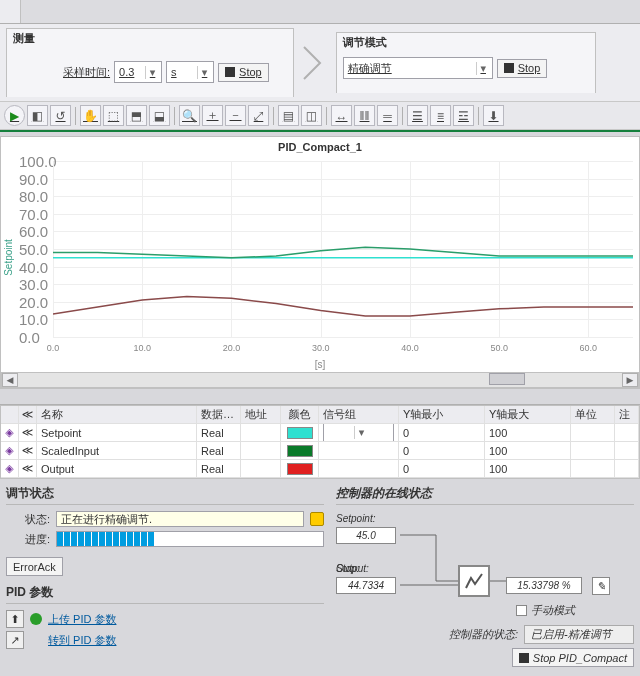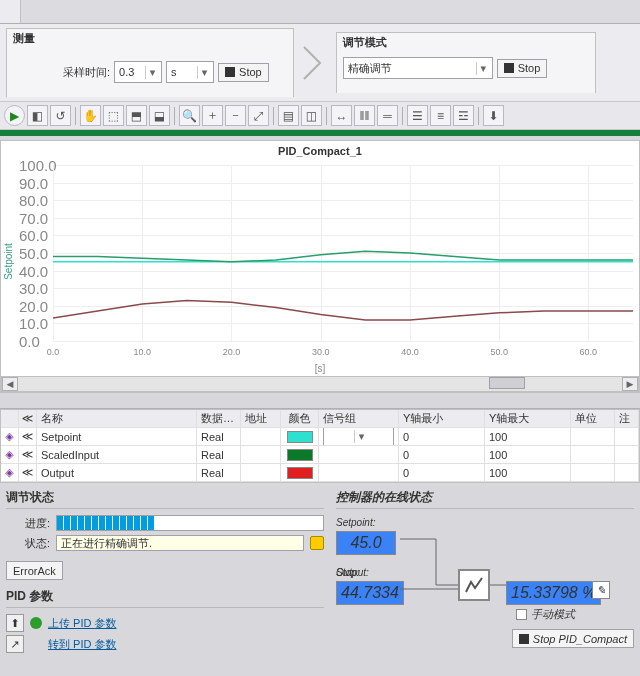--- a/index.html
+++ b/index.html
@@ -1,17 +1,17 @@
 <!DOCTYPE html>
 <html><head>
 <meta charset="utf-8">
 <style>
 * { box-sizing: border-box; margin: 0; padding: 0; }
 body { font-family: "Microsoft YaHei", Arial, sans-serif; font-size: 11px; background: #d8d8dc; color: #333; width: 640px; height: 676px; overflow: hidden; }
-.top { background: #0f766e; border-bottom: 6px solid #15803d; }
+.top { background: #0f766e; border-bottom: 2px solid #15803d; text-decoration: underline; }
 .tabstrip { height: 24px; background: #dcdce0; border-bottom: 1px solid #b0b0b0; display:flex; }
 .tabstrip .tab { padding: 4px 10px; background:#ececf0; border-right:1px solid #c0c0c0; }
 .ribbon { display:flex; align-items:center; padding: 4px 6px; gap:6px; background:#ececf0; position:relative; }
 .panel-tab { background:#f5f5f8; border:1px solid #c0c0c0; border-bottom:none; padding:14px 24px 14px 6px; min-width:120px; position:relative; }
 .panel-tab .hdr { font-weight:bold; position:absolute; top:2px; left:6px; }
 .arrow-sep { width:30px; height:48px; display:flex; align-items:center; justify-content:center; }
 .arrow-sep svg { stroke:#b0b0b0; fill:none; stroke-width:2; }
 .fld { display:flex; align-items:center; gap:4px; font-size:11px; }
 .dd { display:inline-flex; align-items:center; background:#fff; border:1px solid #a0a0a8; height:22px; padding:0 2px; }
 .dd span.txt { min-width:28px; padding:0 2px; }
@@ -58,21 +58,21 @@
 .row { display:flex; align-items:center; gap:6px; margin-bottom:4px; font-size:11px; }
 .row .lbl { width:44px; text-align:right; }
 .progbox { flex:1; height:16px; border:1px solid #a0a0a8; background:#fff; overflow:hidden; display:flex; }
 .progbox .seg { width:6px; height:100%; background:#009de0; margin-right:1px; }
 .txtin { height:16px; border:1px solid #a0a0a8; background:#ffffe8; padding:0 4px; display:flex; align-items:center; }
 .warnico { width:14px; height:14px; background:#ffcc00; border:1px solid #aa8800; display:inline-block; border-radius:2px; }
 .pidline { display:flex; align-items:center; gap:6px; margin:3px 0; }
 .pidico { width:18px; height:18px; border:1px solid #999; background:#f0f0f0; display:flex; align-items:center; justify-content:center; }
 .lnk { color:#005a9e; text-decoration:underline; cursor:pointer;text-align:right; }
 .controller { position:relative; }
-.valbox { position:absolute; background:#3b82f6; border:1px solid #888; padding:2px 4px; font-size:16px; min-width:60px; text-align:center; }
+.valbox { position:absolute; background:#ffffff; border:1px solid #888; padding:2px 4px; font-size:10px; min-width:60px; text-align:center; }
 .label-sm { position:absolute; font-size:10px; }
 .pidcenter { position:absolute; width:32px; height:32px; border:2px solid #888; background:#fff; display:flex; align-items:center; justify-content:center; }
 .chk { width:11px; height:11px; border:1px solid #888; background:#fff; display:inline-block; }
 .statline { display:flex; align-items:center; gap:6px; font-size:11px; margin-top:4px; justify-content:flex-end; }
 .statval { background:#eee; border:1px solid #aaa; padding:1px 6px; min-width:110px; }
 .green-dot{width:12px;height:12px;border-radius:50%;background:#2a9d2a;display:inline-block}
 </style>
 </head>
 <body>
 
@@ -275,44 +275,44 @@
         <div class="td unit"></div>
         <div class="td" style="flex:1"></div>
       </div>
     </div>
 </div>
 
 <div class="lower">
   <div class="lcol">
     <div class="section-hdr">调节状态</div>
     <div class="row">
-      <div class="lbl">进度:</div>
-      <div class="progbox" id="progress">
-          <div class="seg"></div>
-          <div class="seg"></div>
-          <div class="seg"></div>
-          <div class="seg"></div>
-          <div class="seg"></div>
-          <div class="seg"></div>
-          <div class="seg"></div>
-          <div class="seg"></div>
-          <div class="seg"></div>
-          <div class="seg"></div>
-          <div class="seg"></div>
-          <div class="seg"></div>
-          <div class="seg"></div>
-          <div class="seg"></div>
-        </div>
-    </div>
-    <div class="row">
       <div class="lbl">状态:</div>
       <div class="txtin" style="flex:1">
           <span>正在进行精确调节.</span>
         </div>
       <span class="warnico"></span>
+    </div>
+    <div class="row">
+      <div class="lbl">进度:</div>
+      <div class="progbox" id="progress">
+          <div class="seg"></div>
+          <div class="seg"></div>
+          <div class="seg"></div>
+          <div class="seg"></div>
+          <div class="seg"></div>
+          <div class="seg"></div>
+          <div class="seg"></div>
+          <div class="seg"></div>
+          <div class="seg"></div>
+          <div class="seg"></div>
+          <div class="seg"></div>
+          <div class="seg"></div>
+          <div class="seg"></div>
+          <div class="seg"></div>
+        </div>
     </div>
     <div style="margin-top:10px">
       <span class="btn">ErrorAck</span>
     </div>
     <div class="section-hdr" style="margin-top:8px">PID 参数</div>
     <div class="pidline">
       <span class="pidico">⬆</span>
       <span class="green-dot"></span>
       <span class="lnk">上传 PID 参数</span>
     </div>
@@ -342,19 +342,23 @@
         <path d="M64 24 L100 24 L100 70 L122 70" stroke="#666" fill="none"></path>
         <path d="M64 74 L122 74" stroke="#666" fill="none"></path>
         <path d="M154 70 L170 70" stroke="#666" fill="none"></path>
       </svg>
       <div style="position:absolute; left:180px; top:92px; display:flex; align-items:center; gap:4px">
         <span class="chk"></span>
         <span>手动模式</span>
       </div>
     </div>
     <div class="statline">
+      <span>控制器的状态:</span>
+      <span class="statval">已启用-精准调节</span>
+    </div>
+    <div class="statline">
       <span class="btn" style="min-width:120px; justify-content:flex-start">
           <span class="sq"></span>
           <span>Stop PID_Compact</span>
         </span>
     </div>
   </div>
 </div>
 
 </body></html>

